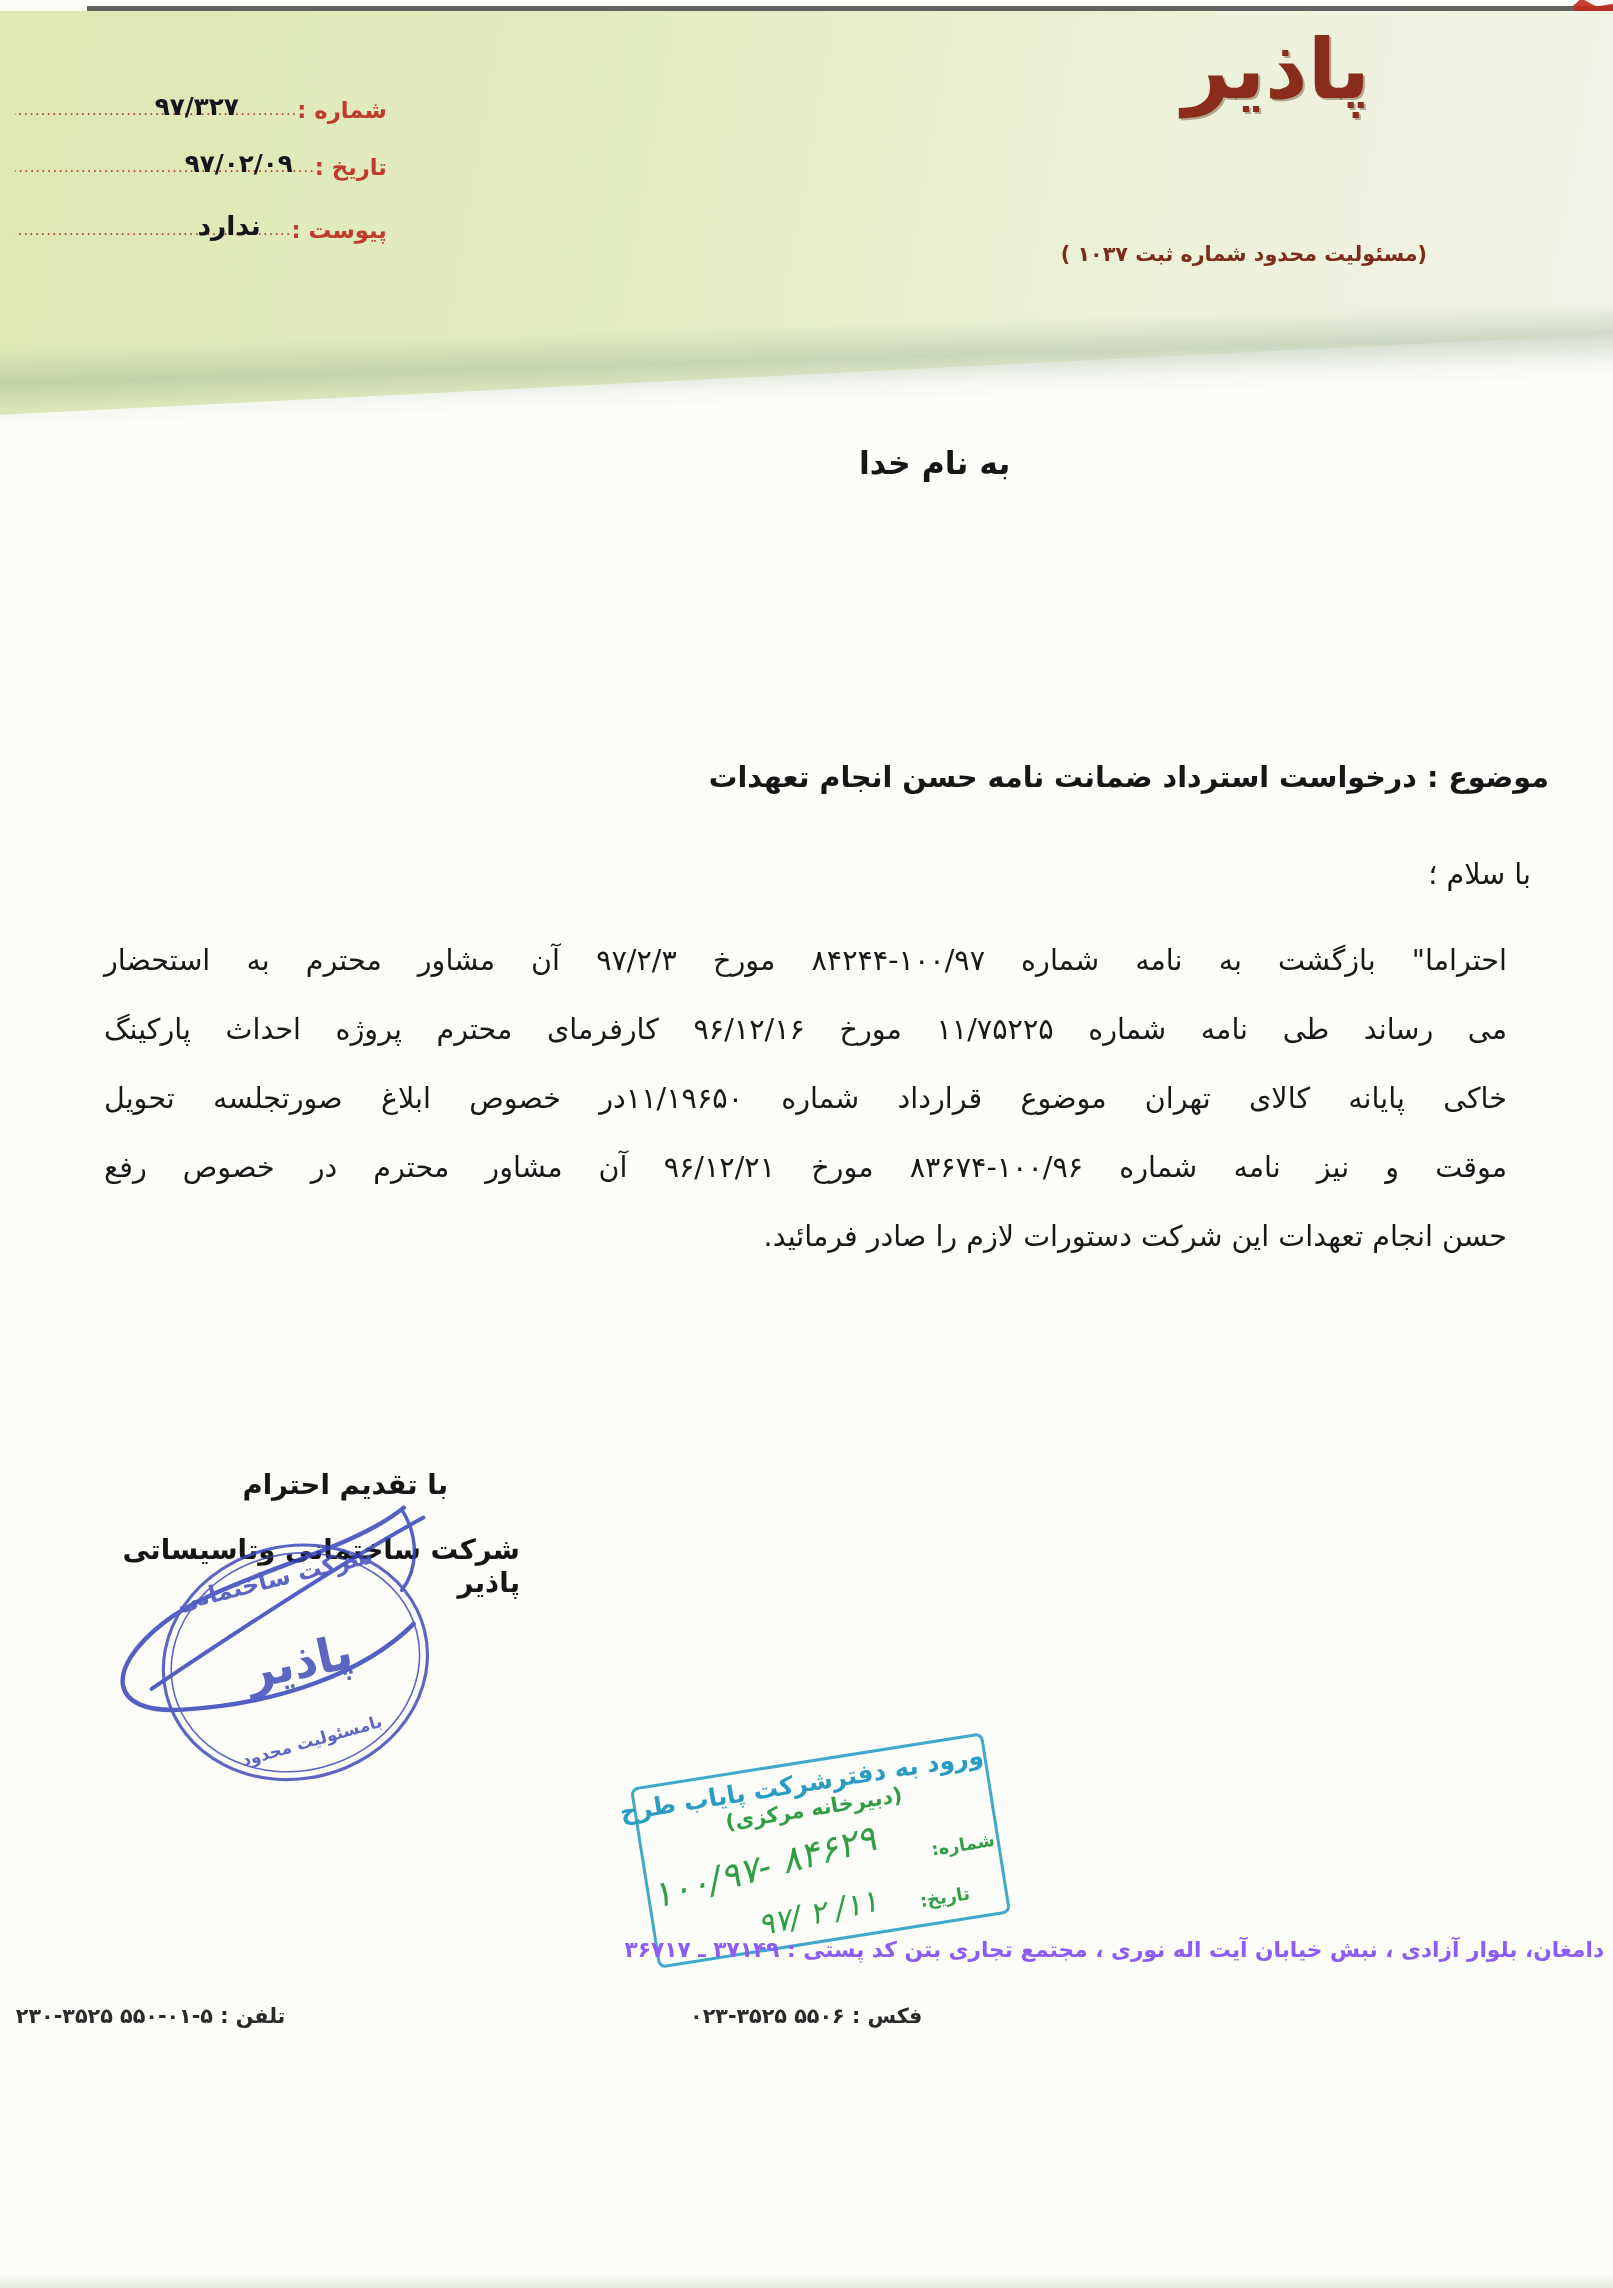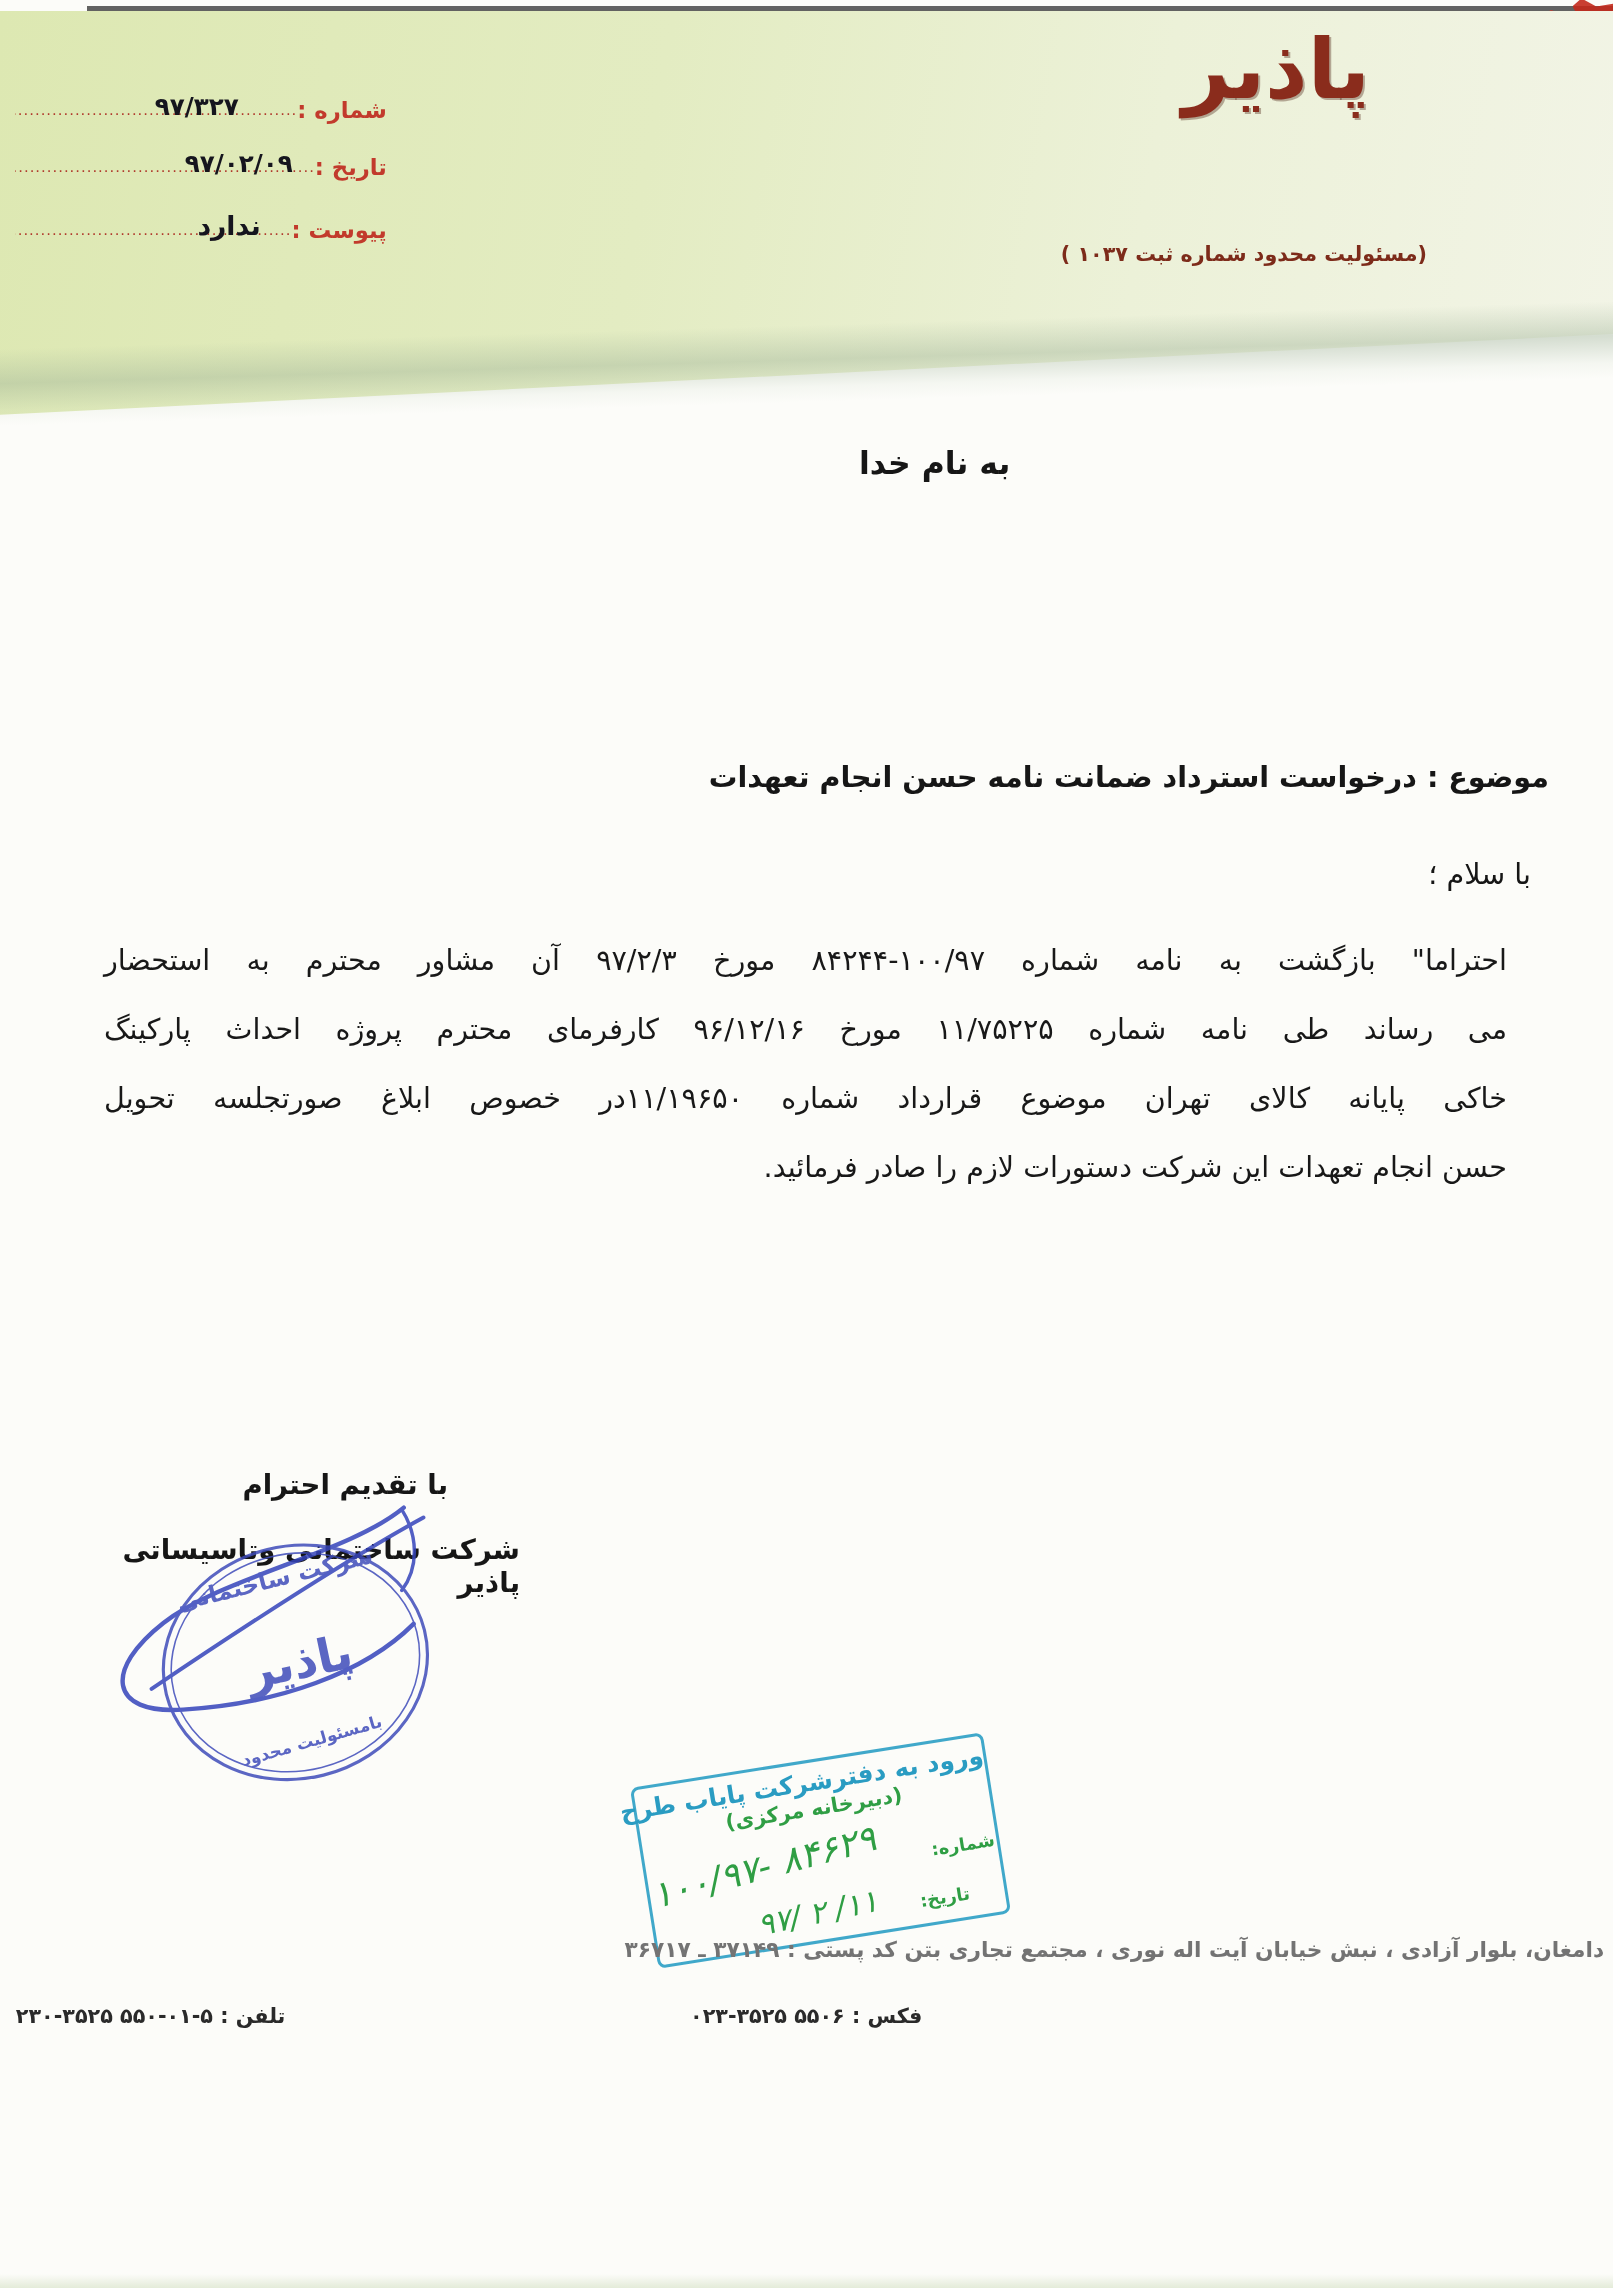--- a/index.html
+++ b/index.html
@@ -81,21 +81,21 @@
   .es-title { margin-top:4.9px; text-align:center; font-size:24.6px; font-weight:bold; color:#2a9cc2; direction:rtl; white-space:nowrap; }
   .es-sub { text-align:center; font-size:20.7px; font-weight:bold; color:#2f9e44; direction:rtl; }
   .es-label { position:absolute; font-size:17.7px; font-weight:bold; color:#2f9e44; direction:rtl; }
   .es-label-number { right:2px; top:95px; }
   .es-label-date { right:35px; top:144px; }
   .es-hand { position:absolute; color:#2f9e44; font-style:italic; direction:ltr; white-space:nowrap; }
   .es-number-value { left:2px; top:75px; font-size:36px; letter-spacing:2px; transform:rotate(-6deg); }
   .es-date-value { left:102px; top:132px; font-size:30.5px; letter-spacing:3px; transform:rotate(-3deg); }
 
   
-  .footer-address { right:9.9px; top:1937px; font-size:21.7px; font-weight:bold; color:#737373; direction:rtl; white-space:nowrap; }
+  .footer-address { right:9.9px; top:1937px; font-size:21.7px; font-weight:bold; color:#8b5cf6; direction:rtl; white-space:nowrap; }
   .footer-phone { left:15.8px; top:2004px; font-size:20.7px; font-weight:bold; color:#2a2a2a; direction:ltr; white-space:nowrap; }
   .footer-fax { left:690px; top:2004px; font-size:20.7px; font-weight:bold; color:#2a2a2a; direction:ltr; white-space:nowrap; }
 </style>
 </head>
 <body>
 
 <div class="page">
 
   <div class="abs top-scan-line"></div>
   <div class="abs edge-blob-1"></div>
@@ -128,20 +128,21 @@
   <div class="abs registration-fa">(مسئولیت محدود  شماره ثبت ۱۰۳۷ )</div>
 
   <div class="abs bismillah">به نام خدا</div>
   <div class="abs subject">موضوع : درخواست استرداد ضمانت نامه حسن انجام تعهدات</div>
   <div class="abs salutation">با سلام ؛</div>
 
   <div class="abs body-par">
     <div class="body-line">احتراما" بازگشت به نامه شماره ۱۰۰/۹۷-۸۴۲۴۴ مورخ ۹۷/۲/۳ آن مشاور محترم به استحضار</div>
     <div class="body-line">می رساند طی نامه شماره ۱۱/۷۵۲۲۵ مورخ ۹۶/۱۲/۱۶ کارفرمای محترم پروژه احداث پارکینگ</div>
     <div class="body-line">خاکی پایانه کالای تهران موضوع قرارداد شماره ۱۱/۱۹۶۵۰در خصوص ابلاغ صورتجلسه تحویل</div>
+    <div class="body-line">موقت و نیز نامه شماره ۱۰۰/۹۶-۸۳۶۷۴ مورخ ۹۶/۱۲/۲۱ آن مشاور محترم در خصوص رفع</div>
     <div class="body-line last">حسن انجام تعهدات این شرکت دستورات لازم را صادر فرمائید.</div>
   </div>
 
   <div class="abs closing">با تقدیم احترام</div>
   <div class="abs sig-company">شرکت ساختمانی وتاسیساتی پاذیر</div>
 
   <svg class="abs seal-svg" viewBox="0 0 470 345">
     <g opacity="0.85">
       <ellipse cx="242" cy="185" rx="135" ry="118" transform="rotate(-14 242 185)" fill="none" stroke="#3f4cba" stroke-width="3.2"></ellipse>
       <ellipse cx="242" cy="185" rx="127" ry="110" transform="rotate(-14 242 185)" fill="none" stroke="#3f4cba" stroke-width="1.6"></ellipse>

